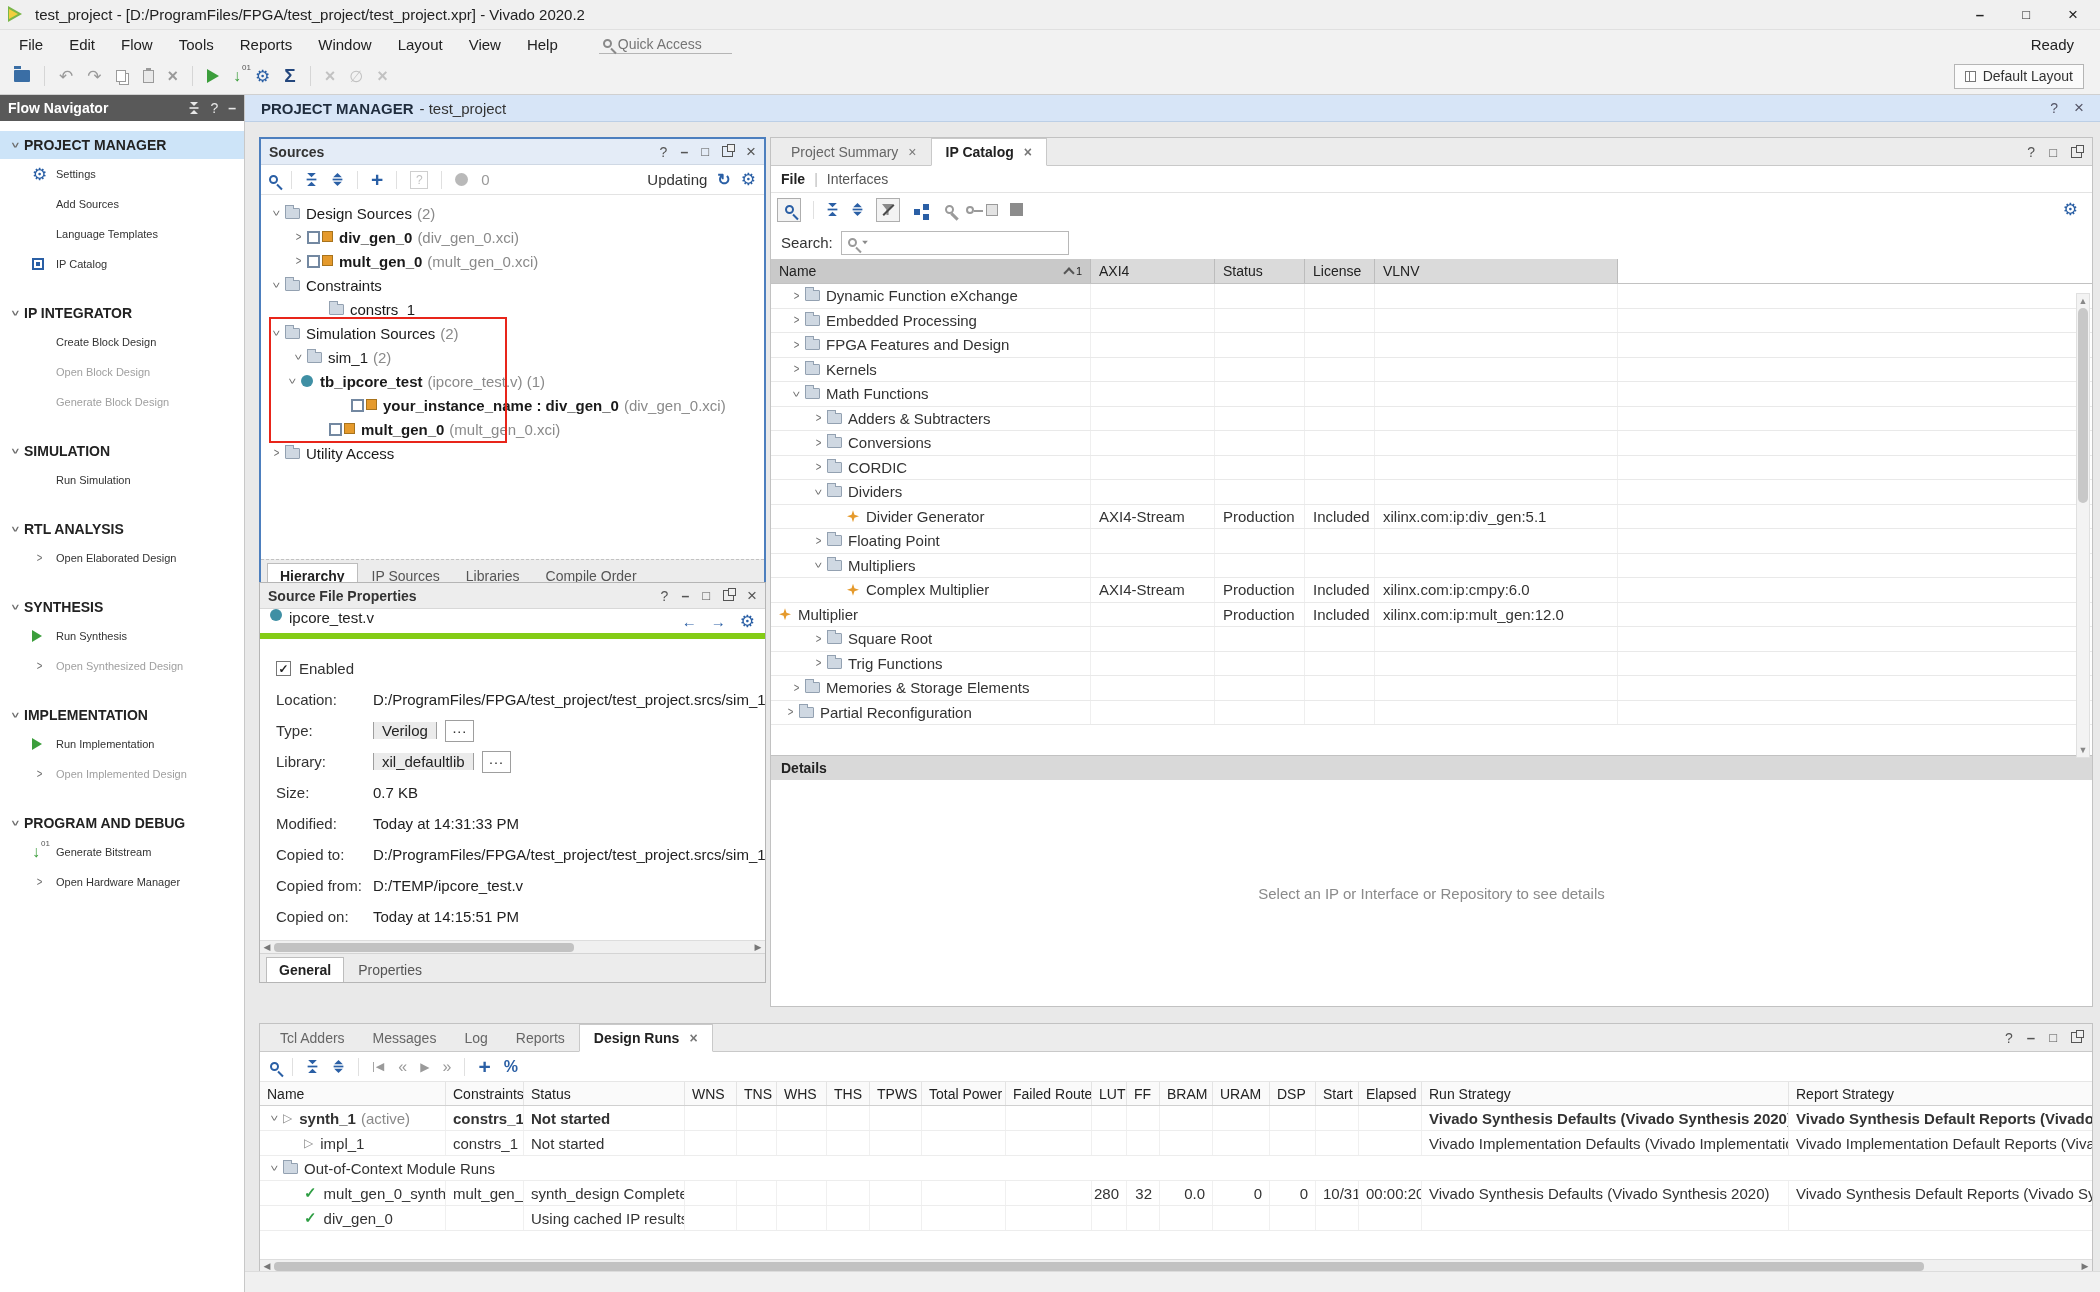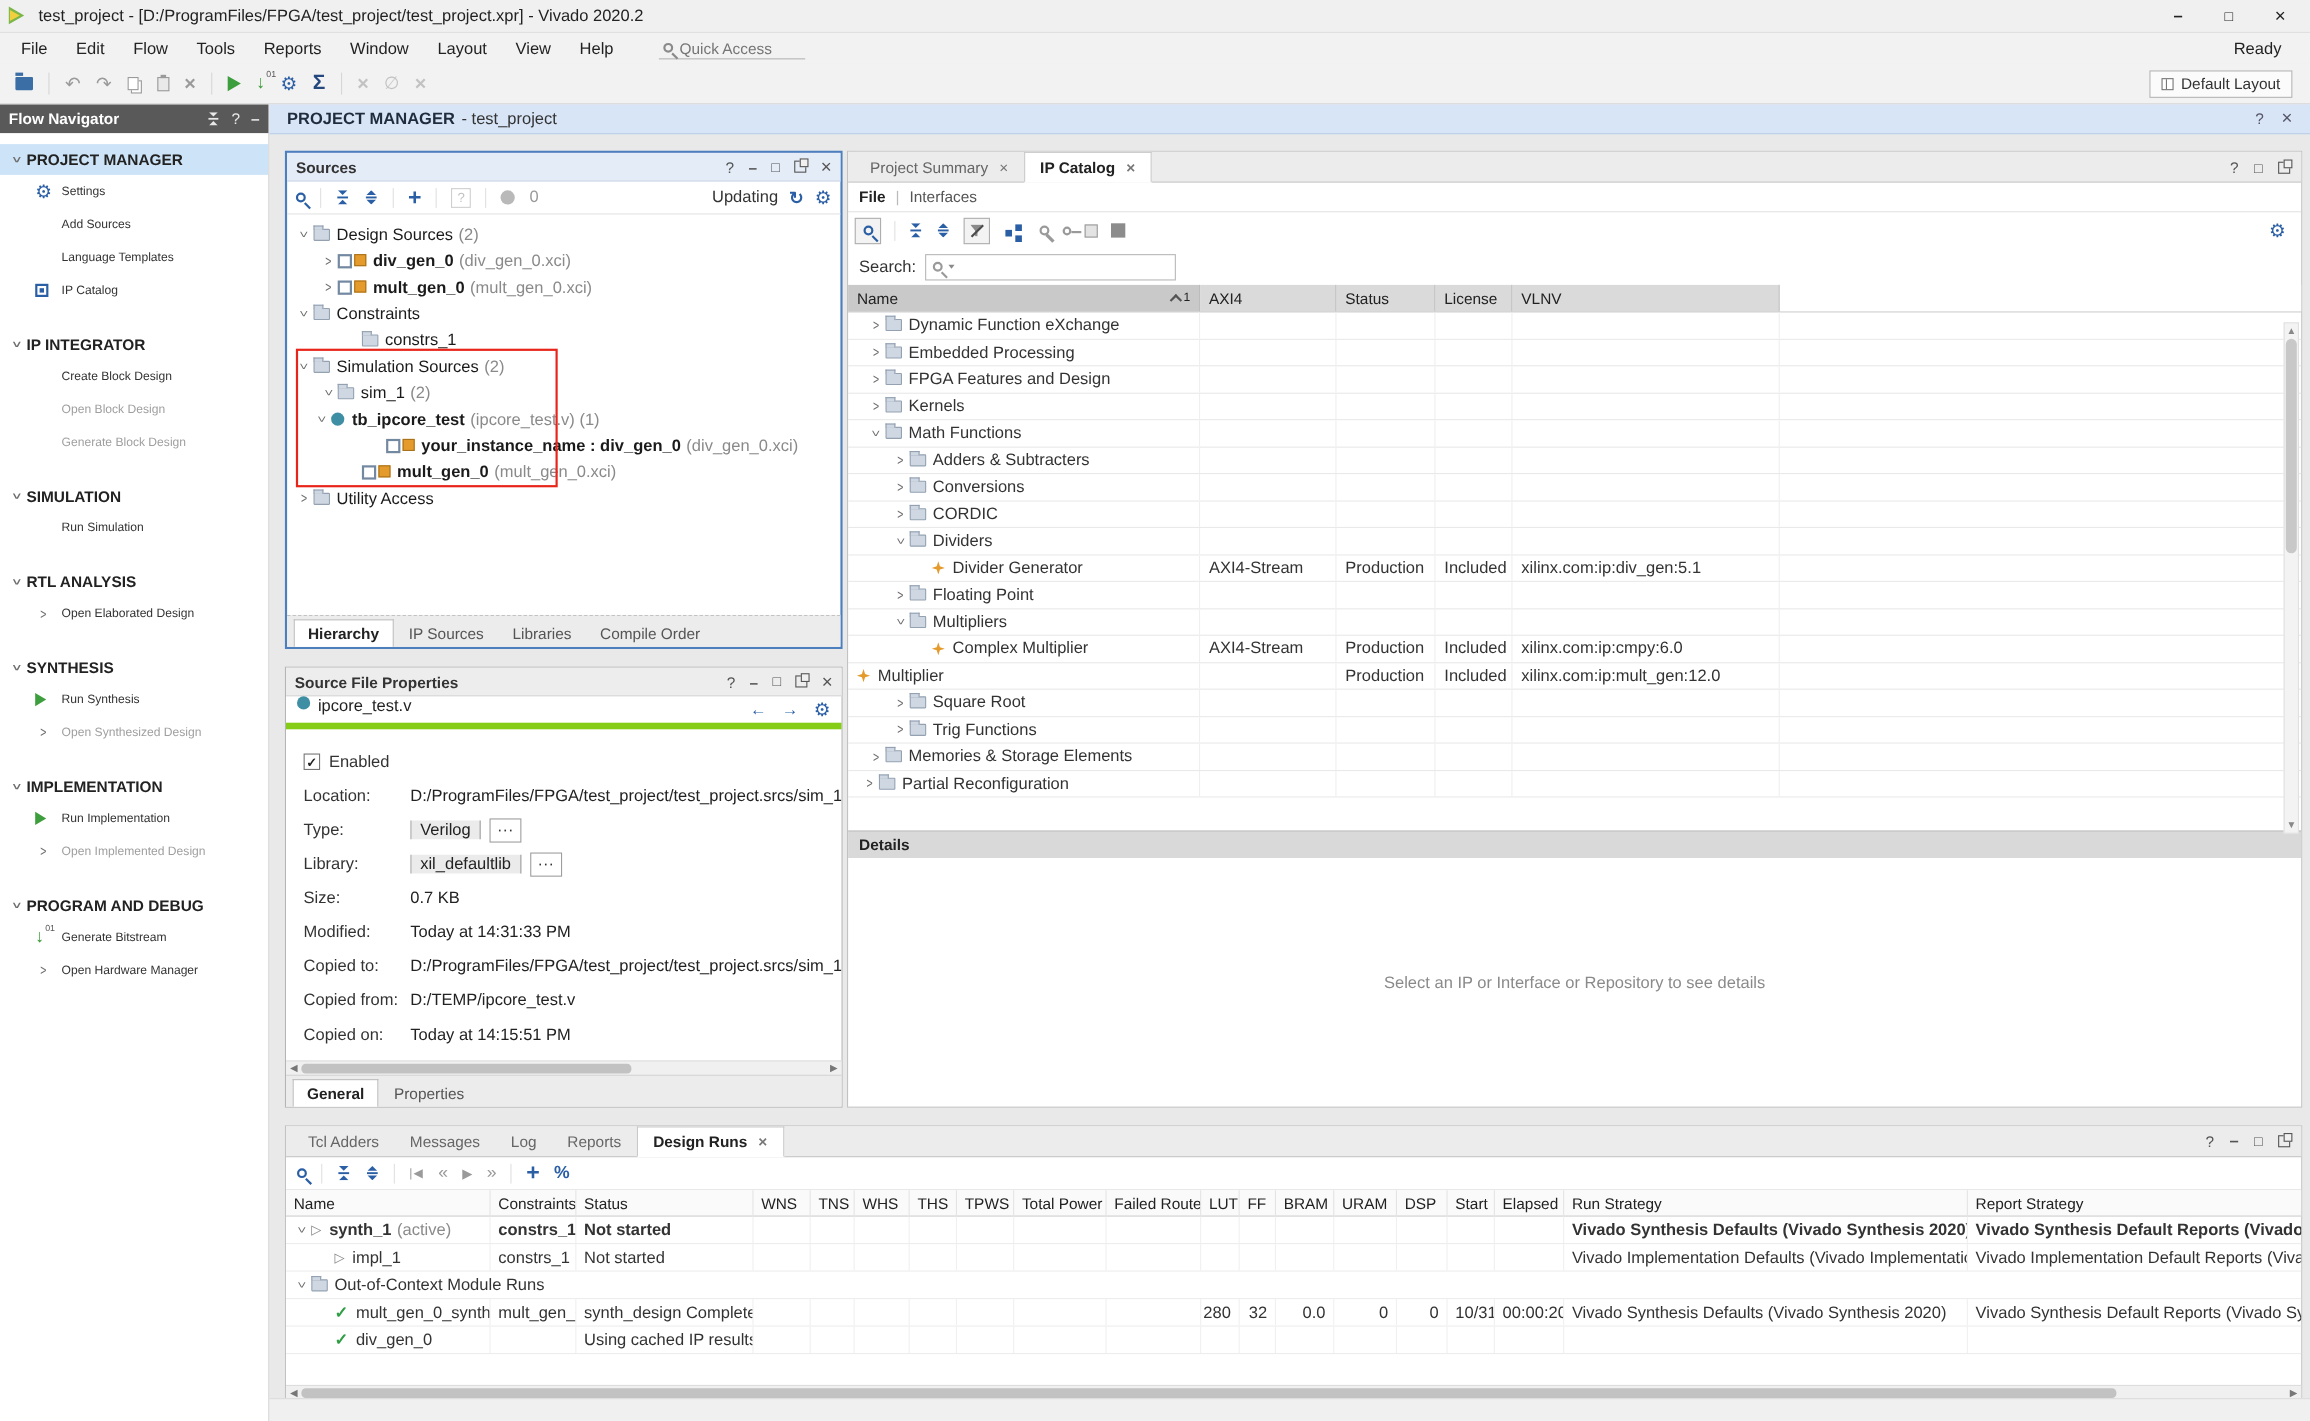--- a/index.html
+++ b/index.html
@@ -496,21 +496,21 @@
             <div class="redbox"></div>
           </div>
           <div class="tabbar">
             <span class="tab on">Hierarchy</span>
             <span class="tab">IP Sources</span>
             <span class="tab">Libraries</span>
             <span class="tab">Compile Order</span>
           </div>
         </div>
 
-        <div class="panel" style="left:14px;top:484px;width:507px;height:401px">
+        <div class="panel" style="left:14px;top:460px;width:507px;height:401px">
           <div class="phead gray">
             <span>Source File Properties</span>
             <span class="pctl">
               <span class="g g-help"></span>
               <span class="g g-min"></span>
               <span class="g g-max"></span>
               <span class="float-ic"></span>
               <span class="g g-close"></span>
             </span>
           </div>

